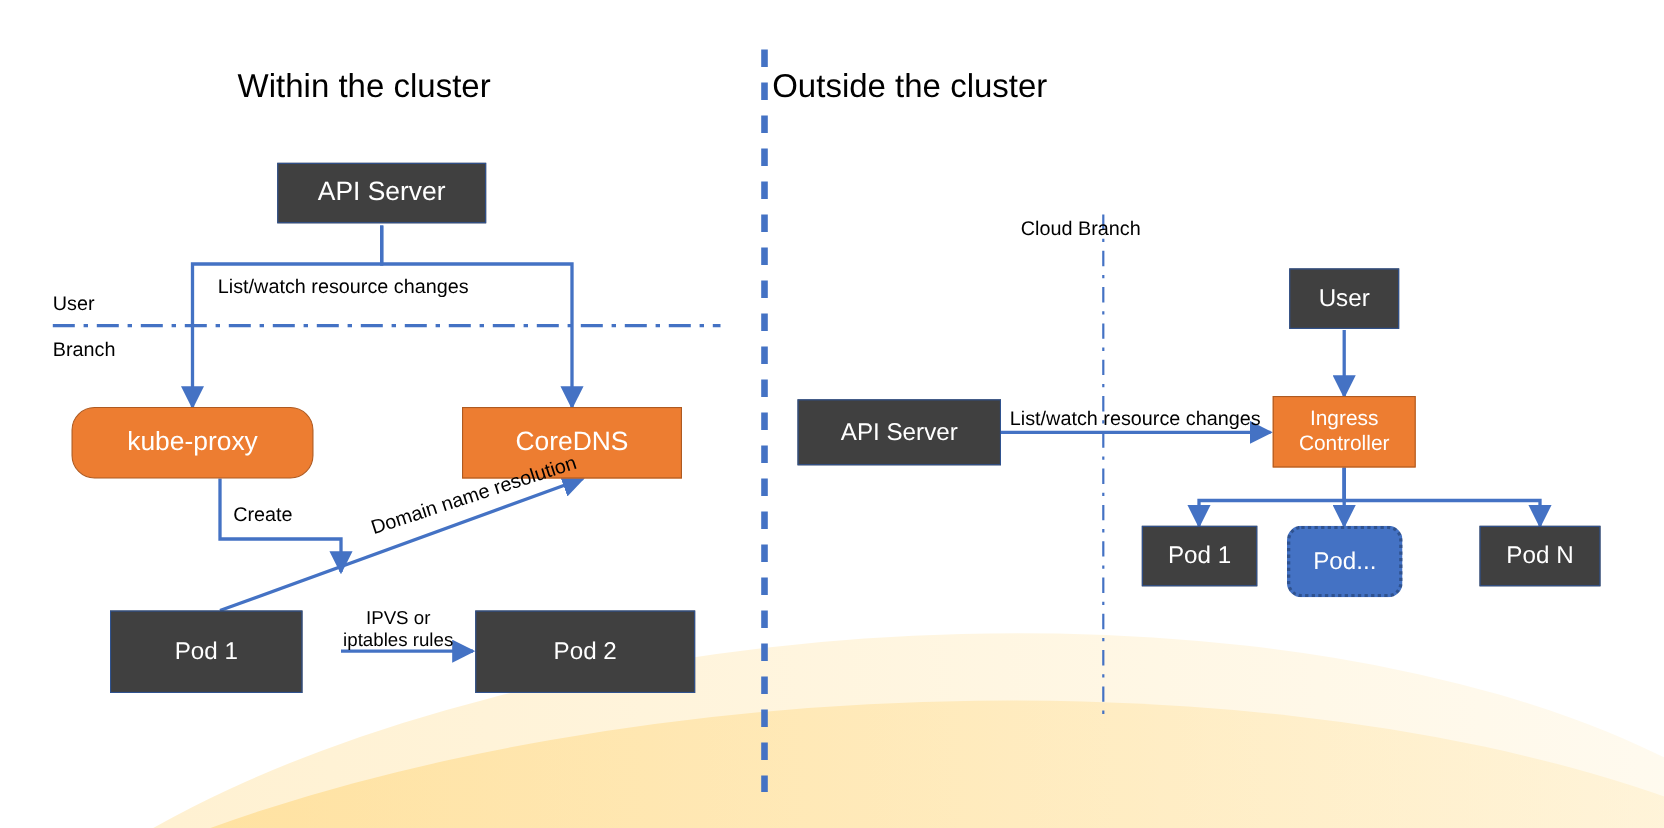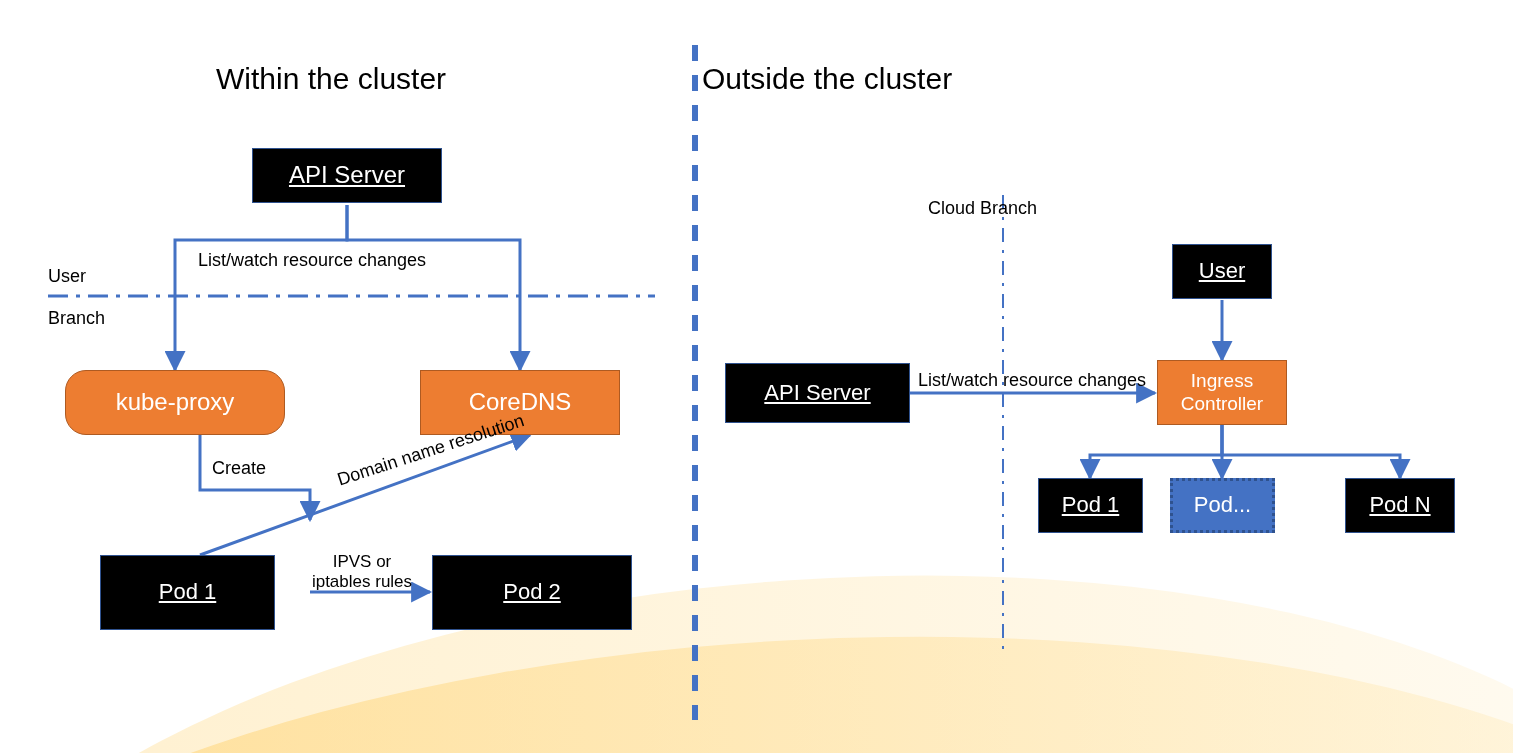--- a/index.html
+++ b/index.html
@@ -45,21 +45,21 @@
     position: absolute;
     display: flex;
     align-items: center;
     justify-content: center;
     color: #fff;
     font-size: 22px;
     text-align: center;
     line-height: 1.2;
     box-sizing: border-box;
   }
-  .blue  { background: #000000; border: 1px solid #2f528f; text-decoration: underline; }
+  .blue  { background: #404040; border: 1px solid #2f528f; }
   .orange{ background: #ed7d31; border: 1px solid #ae5a21; }
   .dotted{ background: #4472c4; border: 3px dotted #2f528f; }
   .title {
     position: absolute;
     font-size: 30px;
     color: #000;
   }
   .label {
     position: absolute;
     font-size: 18px;
@@ -125,17 +125,17 @@
   <div class="label" style="left:198px; top:250px;">List/watch resource changes</div>
   <div class="label" style="left:212px; top:458px;">Create</div>
   <div class="label" style="left:338px; top:470px; transform: rotate(-18deg); transform-origin:left center;">Domain name resolution</div>
   <div class="label" style="left:302px; top:552px; font-size:17px; line-height:1.15; white-space:normal; width:120px; text-align:center;">IPVS or iptables rules</div>
 
   <div class="label" style="left:928px; top:166px;margin-top:32px;">Cloud Branch</div>
   <div class="node blue" style="left:725px; top:363px; width:185px; height:60px;">API Server</div>
   <div class="node blue" style="left:1172px; top:244px; width:100px; height:55px;">User</div>
   <div class="node orange" style="left:1157px; top:360px; width:130px; height:65px; font-size:19px;">Ingress Controller</div>
   <div class="node blue" style="left:1038px; top:478px; width:105px; height:55px;">Pod 1</div>
-  <div class="node dotted" style="left:1170px; top:478px; width:105px; height:55px;">Pod...</div>
+  <div class="node dotted" style="left:1170px; top:478px; width:105px; height:65px;border-radius:13px;">Pod...</div>
   <div class="node blue" style="left:1345px; top:478px; width:110px; height:55px;">Pod N</div>
 
   <div class="label" style="left:918px; top:370px;">List/watch resource changes</div>
 </div>
 
 </body></html>

